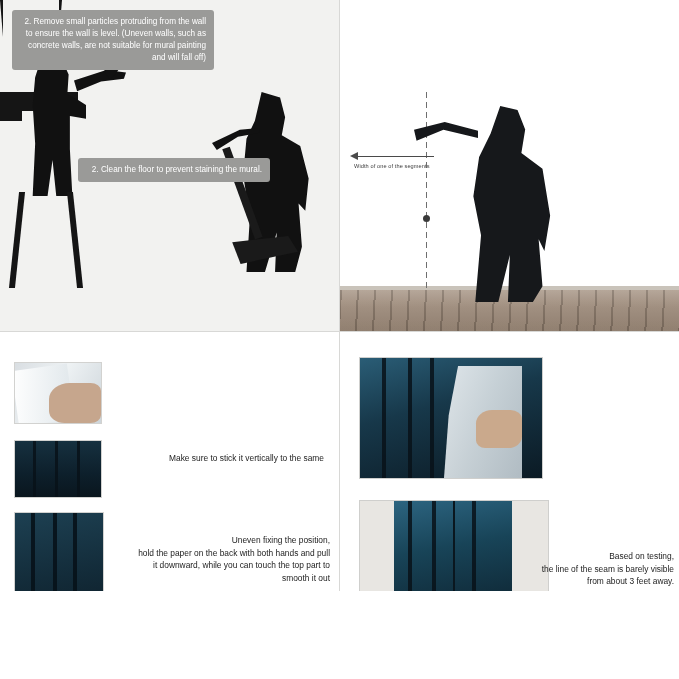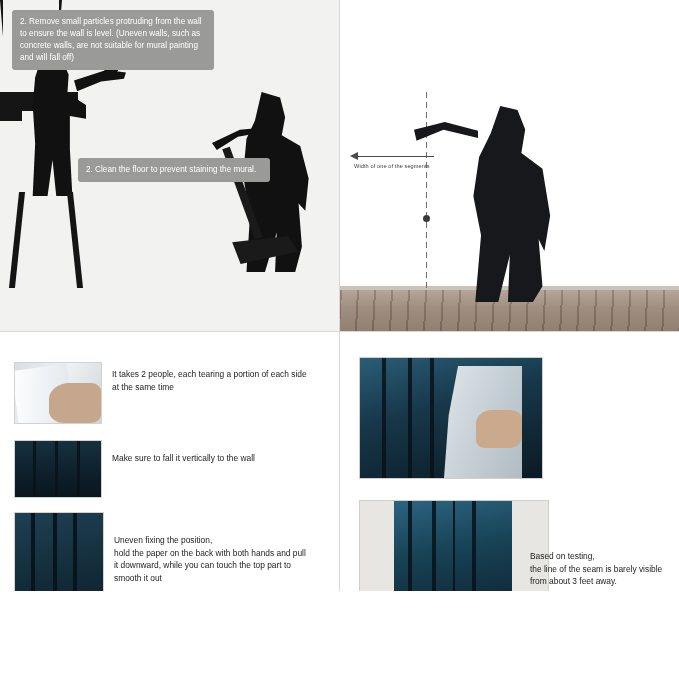--- a/index.html
+++ b/index.html
@@ -7,20 +7,21 @@
     margin: 0; padding: 0;
     width: 679px; height: 679px;
     background: #ffffff;
     font-family: "Liberation Sans", sans-serif;
   }
   #page {
     position: relative;
     width: 679px; height: 591px;
     overflow: hidden;
     background: #ffffff;
+    text-align: right;
   }
 
   
   .quad { position: absolute; overflow: hidden; }
   #q-tl { left: 0;   top: 0;   width: 340px; height: 332px; background: #f2f2f0; }
   #q-tr { left: 340px; top: 0; width: 339px; height: 332px; background: #ffffff; }
   #q-bl { left: 0;   top: 332px; width: 340px; height: 347px; background: #ffffff; }
   #q-br { left: 340px; top: 332px; width: 339px; height: 347px; background: #ffffff; }
 
   .divider-v { position: absolute; left: 339px; top: 0; width: 1px; height: 679px; background: #d8d8d6; }
@@ -245,30 +246,28 @@
     <div id="man-point-arm"></div>
 
   </div>
 
   <div class="quad" id="q-bl" style="left:0; top:0; width:340px; height:679px; background:transparent;">
 
     <div class="bl-thumb" id="bl-thumb-1">
       <div class="roll"></div>
       <div class="hand"></div>
     </div>
-    <div class="bl-text" id="bl-text-1">It takes 2 people, each tearing a portion of each side
- at the same time</div>
 
     <div class="bl-thumb" id="bl-thumb-2">
       <div class="forest"></div>
       <div class="trunk" style="left:18px"></div>
       <div class="trunk" style="left:40px"></div>
       <div class="trunk" style="left:62px"></div>
     </div>
-    <div class="bl-text" id="bl-text-2">Make sure to fall it vertically to the wall</div>
+    <div class="bl-text" id="bl-text-2">Make sure to stick it vertically to the same</div>
 
     <div class="bl-thumb" id="bl-thumb-3">
       <div class="forest"></div>
       <div class="trunk" style="left:16px"></div>
       <div class="trunk" style="left:38px"></div>
       <div class="trunk" style="left:58px"></div>
       <div class="hand-b"></div>
     </div>
     <div class="bl-text" id="bl-text-3">Uneven fixing the position,
 hold the paper on the back with both hands and pull

